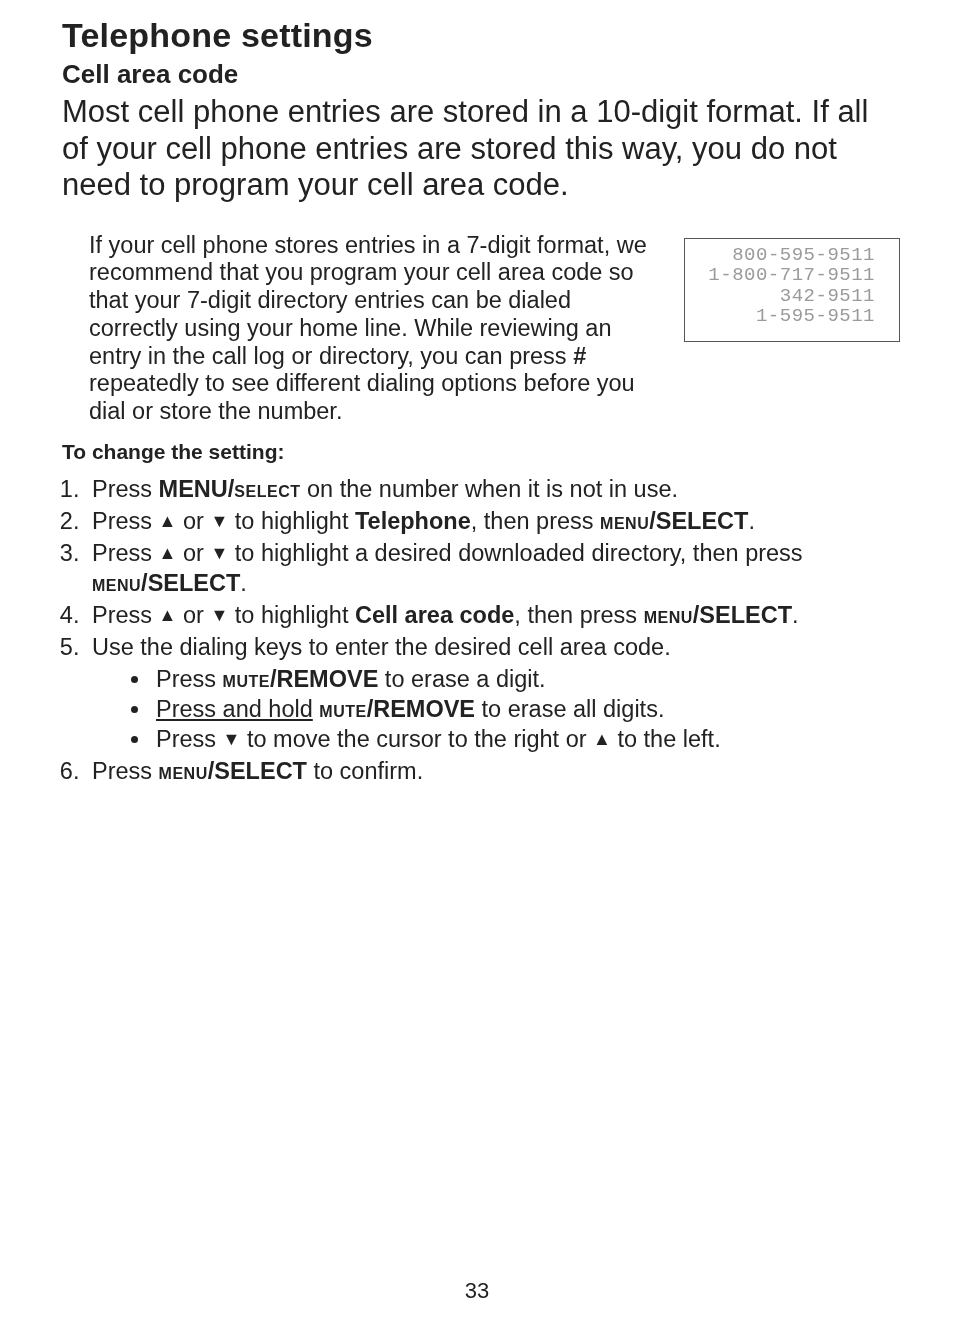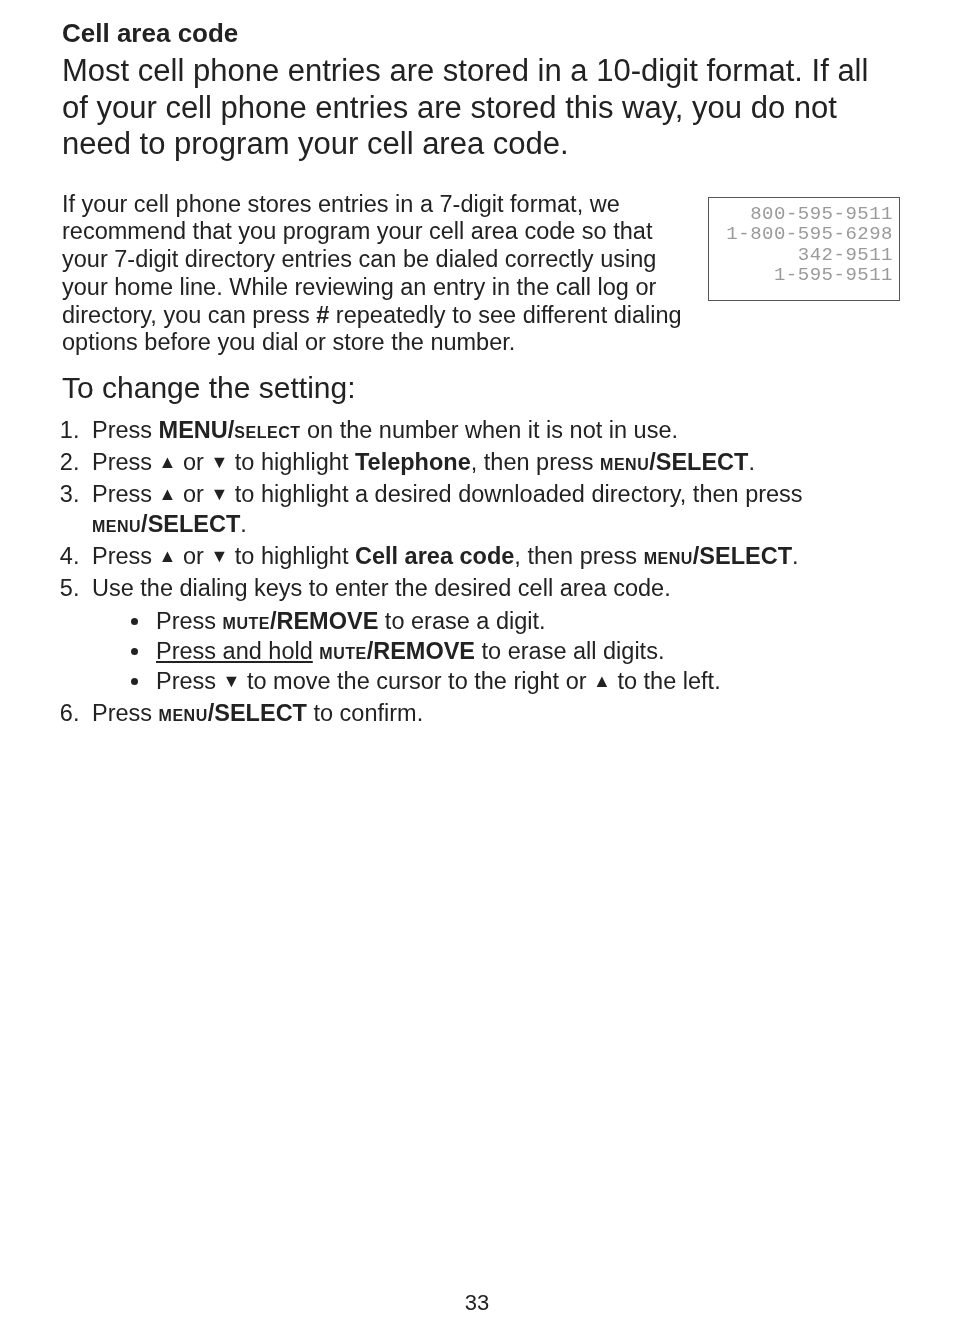--- a/index.html
+++ b/index.html
@@ -32,46 +32,47 @@
   .intro {
     font-size: 31px;
     line-height: 1.18;
     margin: 0 0 28px 0;
   }
   .row {
     display: flex;
     gap: 18px;
     align-items: flex-start;
     margin-bottom: 14px;
+    margin-left: 27px;
   }
   .para {
     flex: 1;
     font-size: 23.5px;
     line-height: 1.18;
     margin: 0;
   }
   .lcd {
     border: 1.5px solid #555;
-    width: 192px;
-    padding: 6px 6px 14px 6px;
+    width: 216px;
+    padding: 6px 24px 14px 6px;
     margin-top: 6px;
     flex-shrink: 0;
   }
   .lcd-line {
     font-family: "Courier New", monospace;
     font-size: 19px;
     letter-spacing: 0.5px;
     text-align: right;
     color: #9a9a9a;
     line-height: 1.08;
     white-space: pre;
   }
   .subheading {
-    font-size: 30px;
-    font-weight: 400;
+    font-size: 21px;
+    font-weight: 700;
     margin: 6px 0 10px 0;
   }
   ol.steps {
     margin: 0;
     padding: 0 0 0 24px;
     font-size: 23.5px;
     line-height: 1.28;
   }
   ol.steps > li {
     padding-left: 6px;
@@ -98,44 +99,45 @@
   .arrow {
     display: inline-block;
     font-size: 18px;
     line-height: 0;
     position: relative;
     top: -2px;
   }
   .underline { text-decoration: underline; }
   .page-num {
     position: absolute;
-    bottom: 20px;
+    bottom: 32px;
     width: 100%;
     left: 0;
     text-align: center;
     font-size: 22px;
   }
 </style>
 </head>
 <body>
 
 <div class="page">
 
+  <h1 class="title">Telephone settings</h1>
 
   <h2 class="section-heading">Cell area code</h2>
 
   <p class="intro">Most cell phone entries are stored in a 10-digit format. If all of your cell phone entries are stored this way, you do not need to program your cell area code.</p>
 
   <div class="row">
     <p class="para">
       <span>If your cell phone stores entries in a 7-digit format, we recommend that you program your cell area code so that your 7-digit directory entries can be dialed correctly using your home line. While reviewing an entry in the call log or directory, you can press </span><span class="b">#</span><span> repeatedly to see different dialing options before you dial or store the number.</span>
     </p>
     <div class="lcd">
       <div class="lcd-line">800-595-9511</div>
-      <div class="lcd-line">1-800-595-6298</div>
+      <div class="lcd-line">1-800-717-9511</div>
       <div class="lcd-line">342-9511</div>
       <div class="lcd-line">1-595-9511</div>
     </div>
   </div>
 
   <p class="subheading">To change the setting:</p>
 
   <ol class="steps">
     <li>
       <span>Press </span><span class="b">MENU/</span><span class="sc">select</span><span> on the number when it is not in use.</span>

